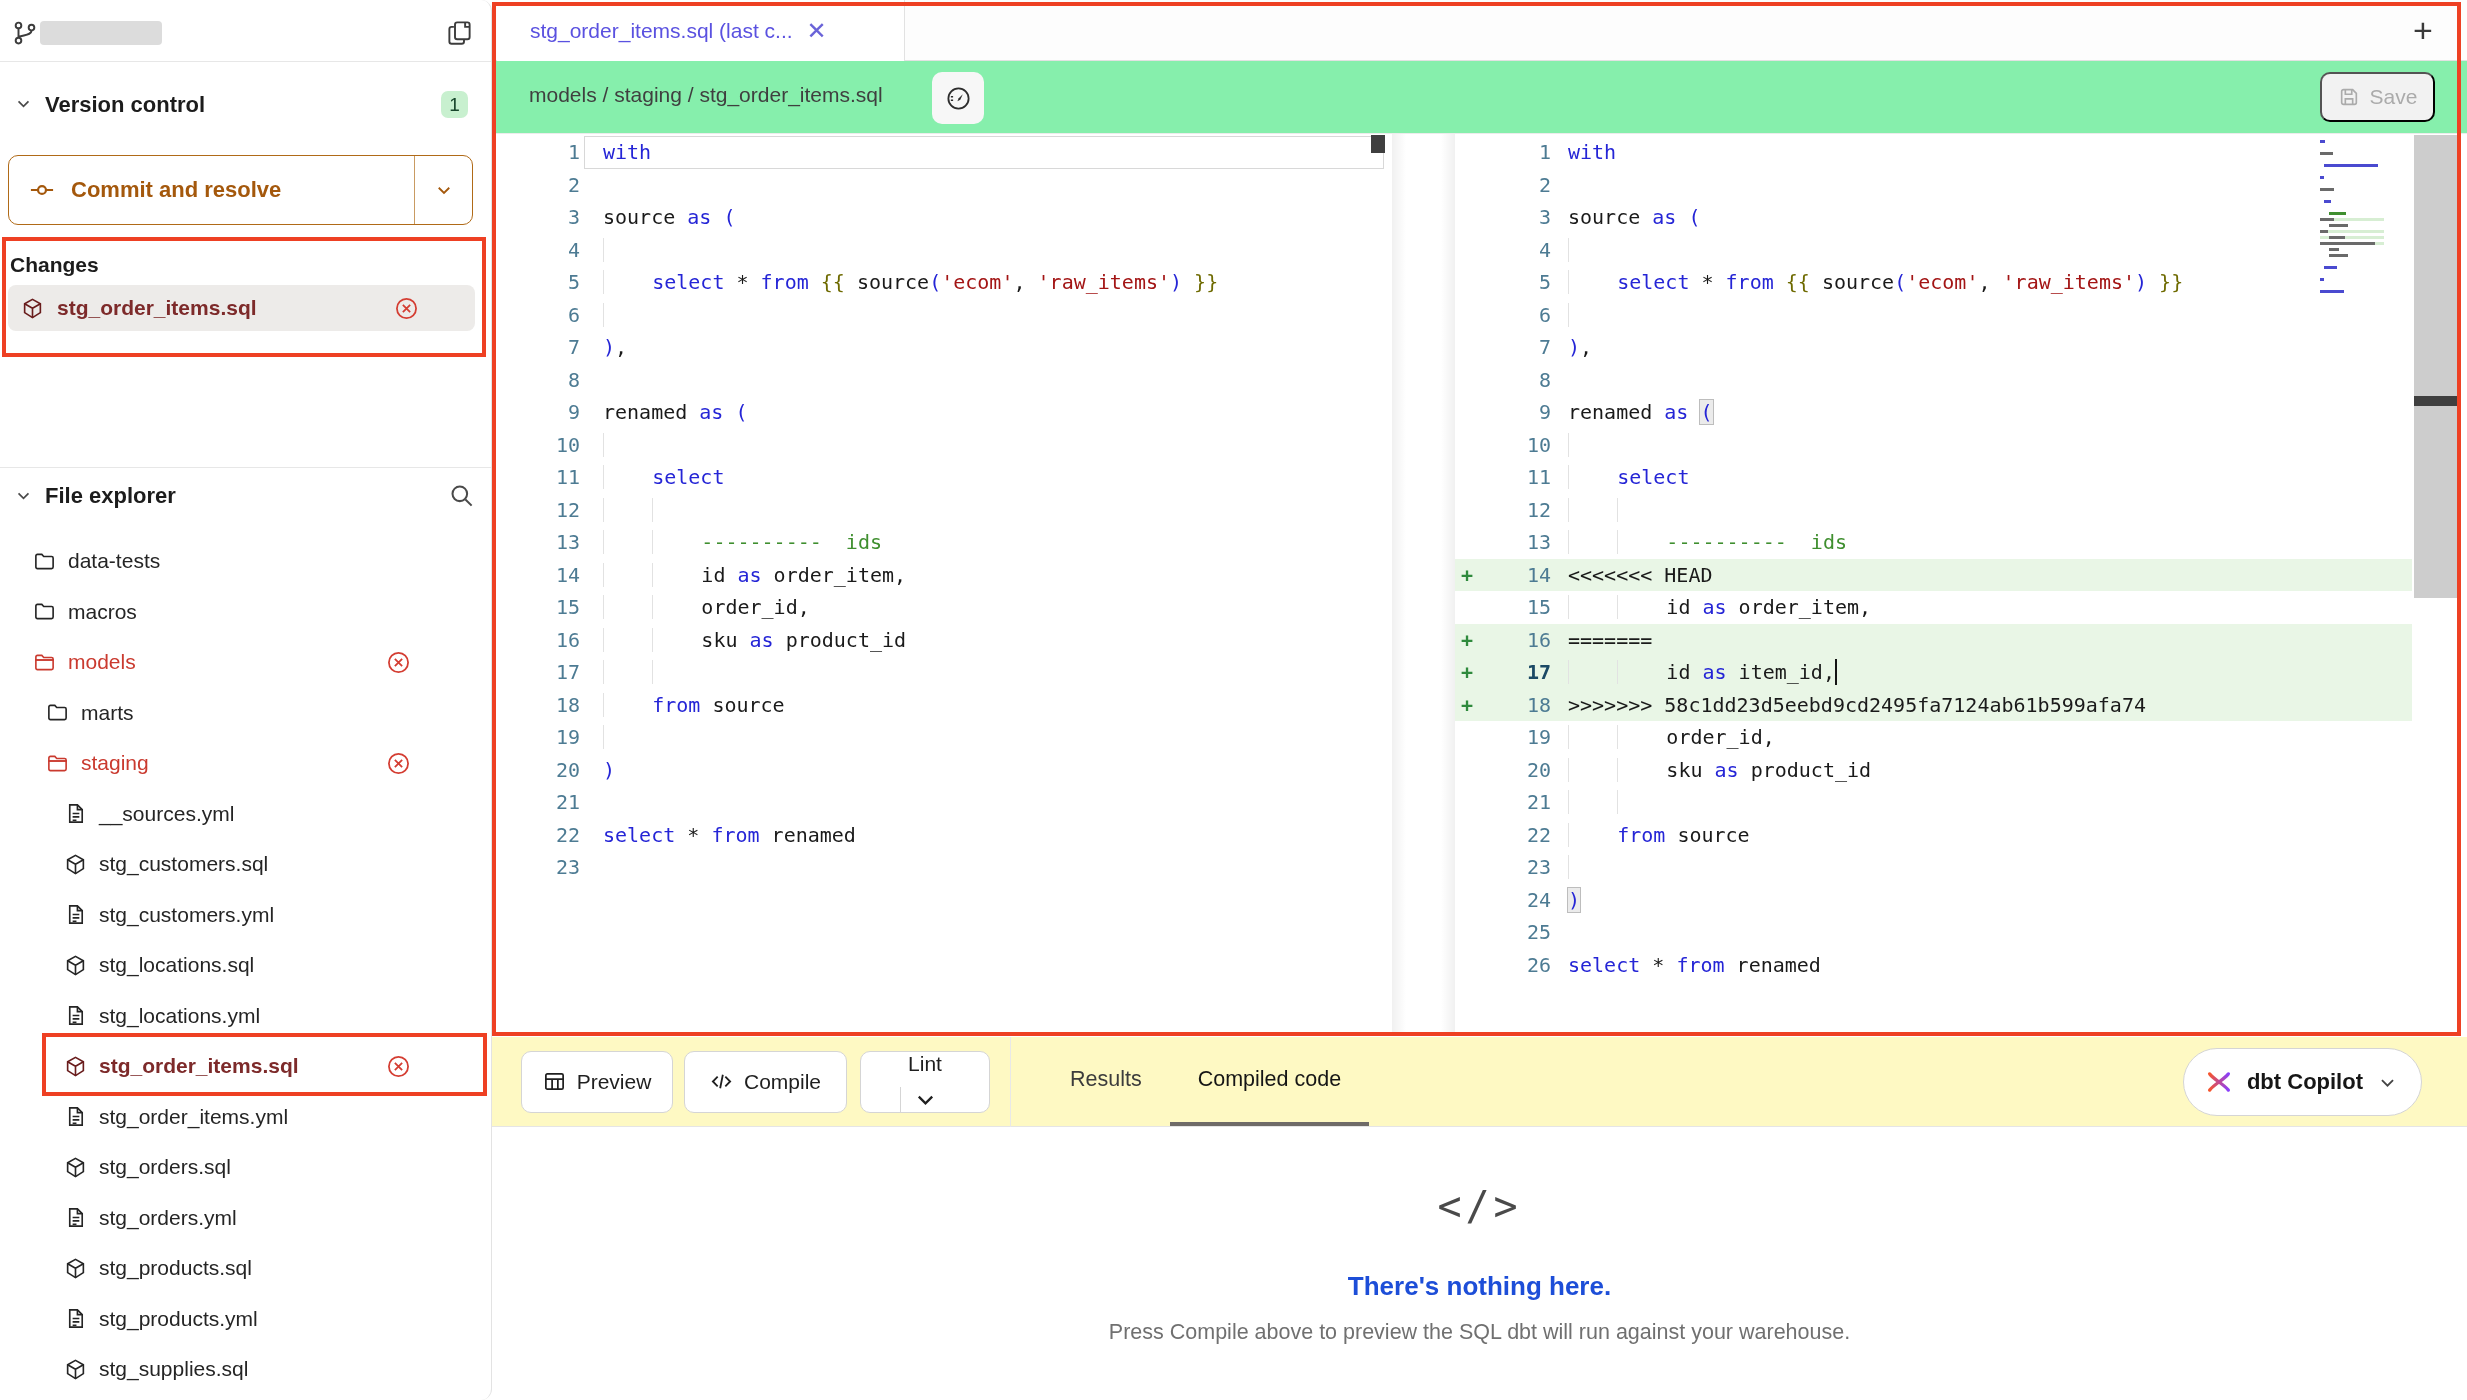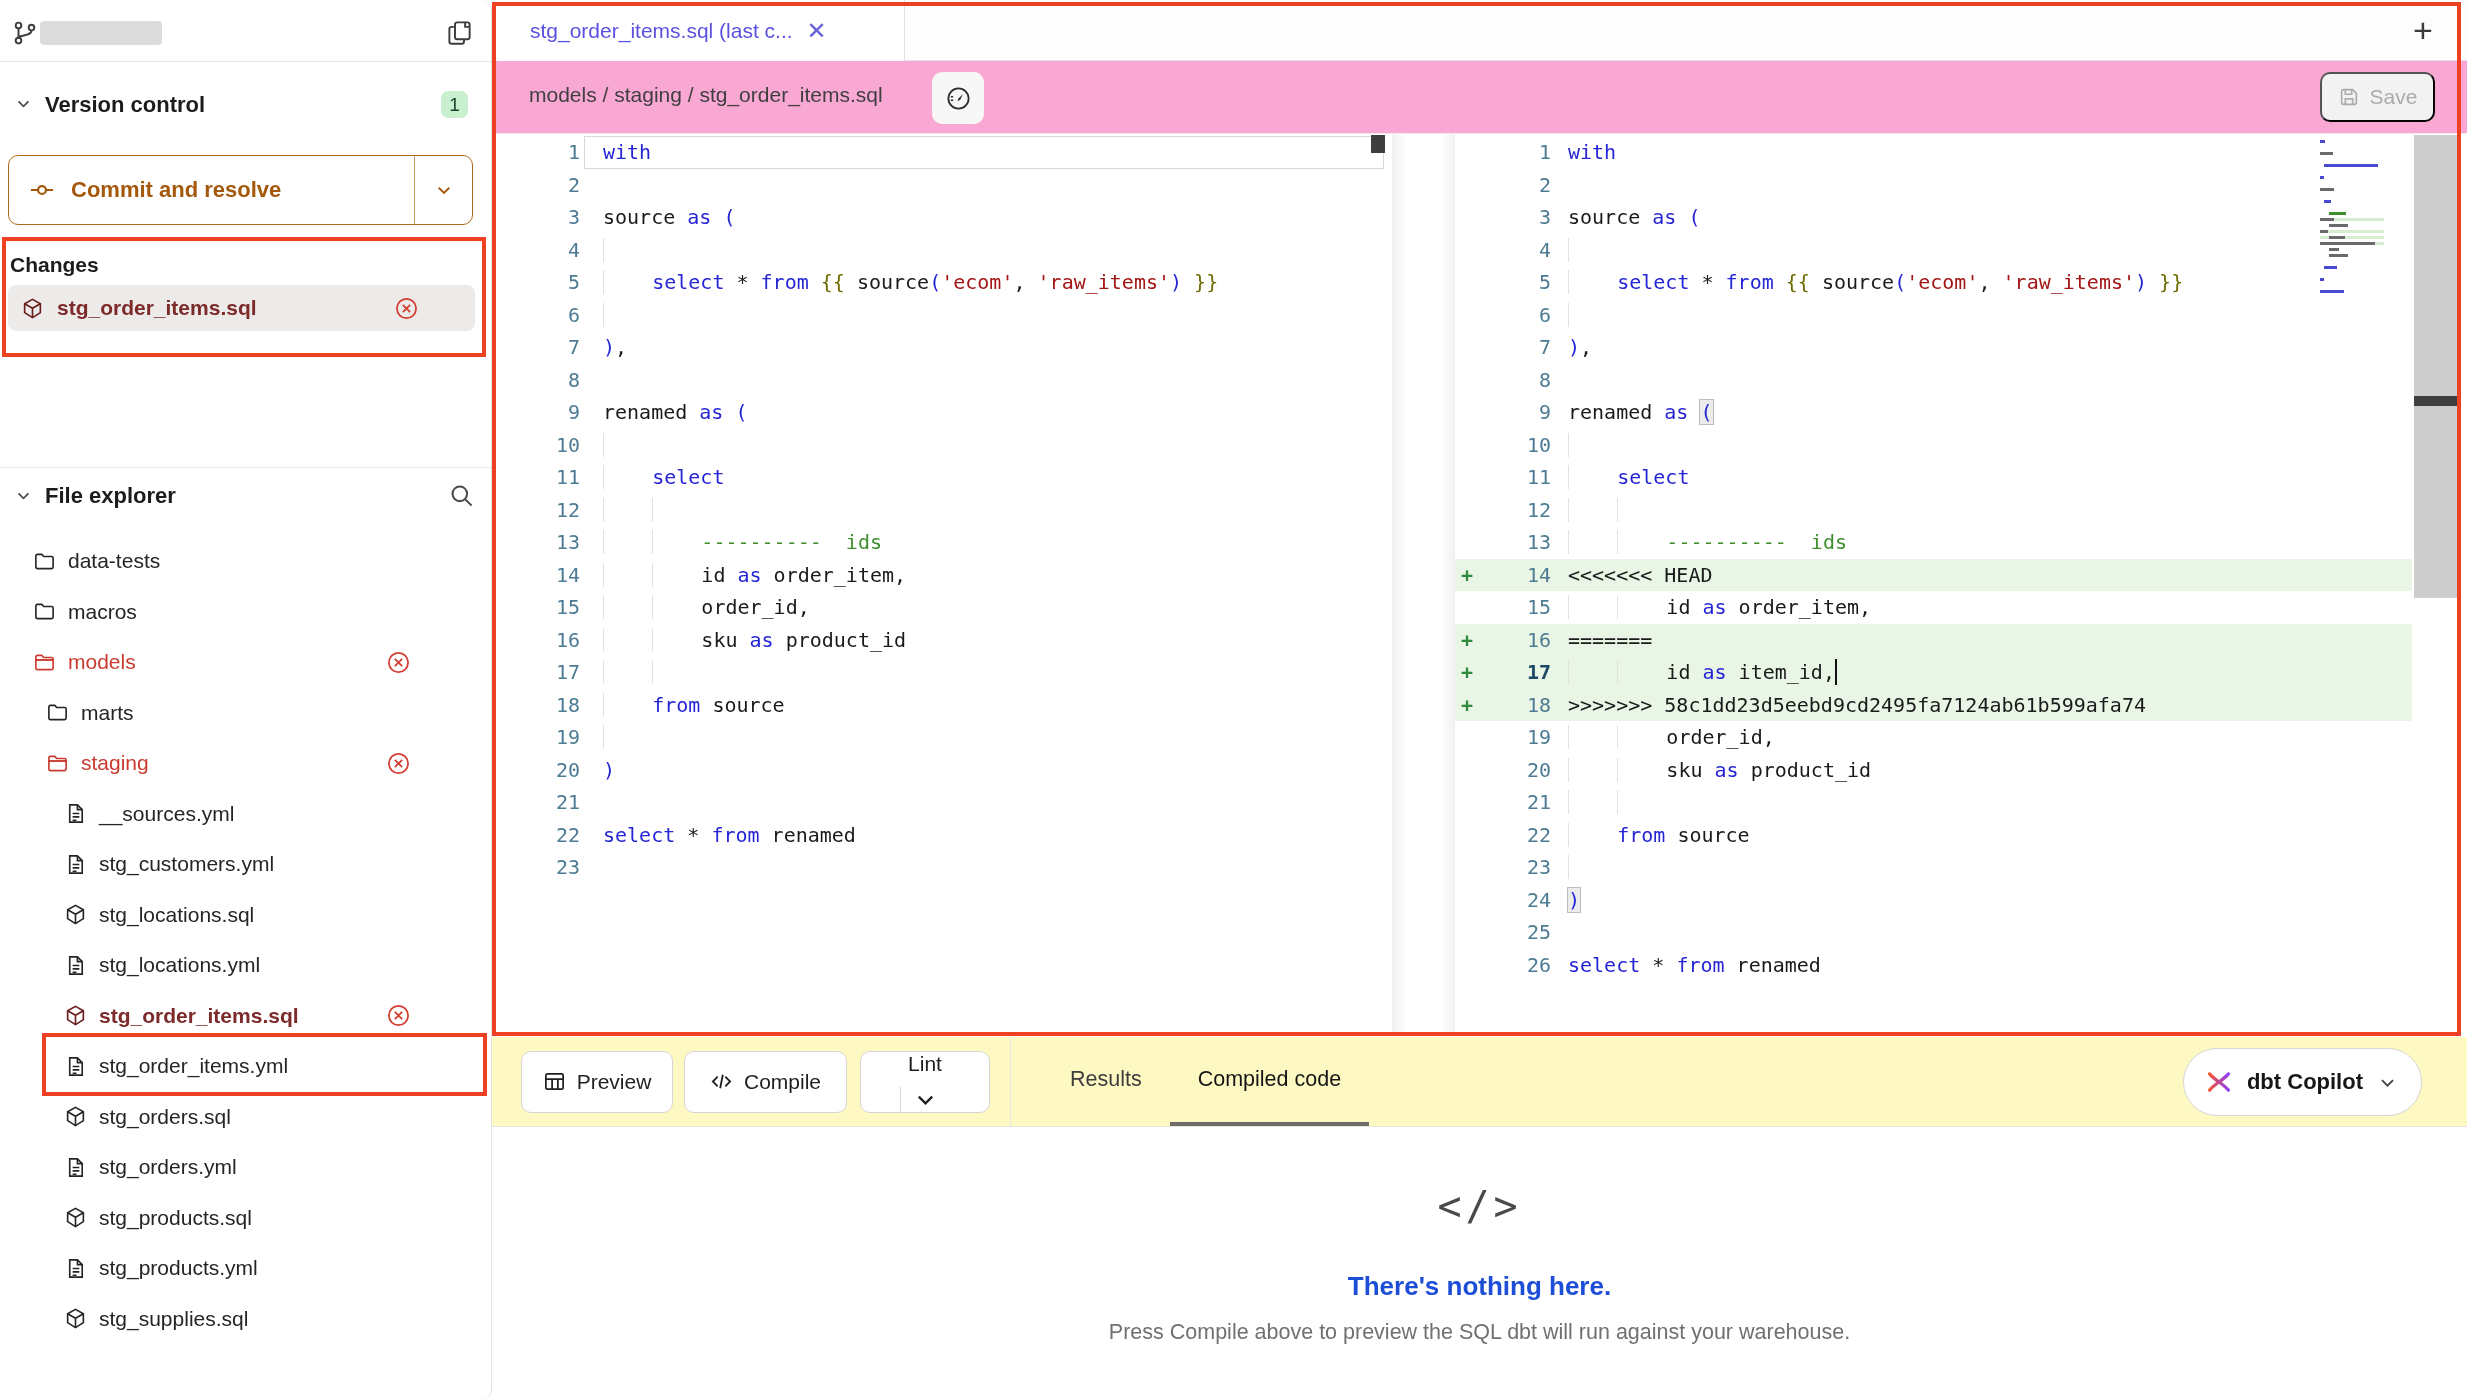--- a/index.html
+++ b/index.html
@@ -54,21 +54,21 @@
   
   .main { position:absolute; left:492px; top:0; right:0; height:1288px; }
   .tabbar { position:absolute; left:0; top:0; right:0; height:61px; background:#fdfdfd; border-bottom:1px solid #e2e2e2; }
   .tab-active { position:absolute; left:5px; top:0; width:408px; height:61px; background:#fff; border-right:1px solid #e2e2e2;
                 display:flex; align-items:center; cursor:pointer; }
   .tab-active .t { margin-left:33px; font-size:21px; color:#5a51e0; }
   .tab-active .x { margin-left:14px; font-size:24px; color:#6a63d8; line-height:1; cursor:pointer; }
   .tab-plus { position:absolute; right:28px; top:14px; width:32px; height:32px; color:#3a3a3a; font-size:34px; font-weight:300;
               display:flex; align-items:center; justify-content:center; cursor:pointer; }
 
-  .crumbbar { position:absolute; left:0; top:61px; right:0; height:73px; background:#f9a8d4; border-bottom:1px solid #ececec; }
+  .crumbbar { position:absolute; left:0; top:61px; right:0; height:73px; background:#86efac; border-bottom:1px solid #ececec; }
   .crumb { position:absolute; left:37px; top:22px; font-size:21px; color:#3f3f3f; }
   .lineage { position:absolute; left:440px; top:11px; width:52px; height:52px; background:#f7f7f7; border-radius:10px;
              display:flex; align-items:center; justify-content:center; color:#2d2d2d; cursor:pointer; }
   .savebtn { position:absolute; right:32px; top:11px; width:115px; height:50px; background:#f2f2f2; border-radius:10px;
              display:flex; align-items:center; justify-content:center; gap:10px; color:#ababab; font-size:21px; }
 
   
   .editor { position:absolute; left:0; top:134px; right:0; height:902px; background:#fff;
             font-family:"DejaVu Sans Mono", monospace; font-size:20px; }
   .pane { position:absolute; top:2px; }
@@ -273,20 +273,29 @@
             <svg viewBox="0 0 24 24" fill="none" stroke="currentColor" stroke-width="1.7">
               <path d="M6 3h8l5 5v13H6V3z"></path>
               <path d="M14 3v5h5M9 12h7M9 15.5h7M9 19h4"></path>
             </svg>
           </span>
           <span class="lb">__sources.yml</span>
         </div>
         <div class="ft-row">
           <span class="ic" style="margin-left: 64px;">
             <svg viewBox="0 0 24 24" fill="none" stroke="currentColor" stroke-width="1.7">
+              <path d="M12 2.5l8.2 4.6v9.2L12 21.5l-8.2-5.2V7.1L12 2.5z"></path>
+              <path d="M3.8 7.1L12 11.7l8.2-4.6M12 11.7v9.8"></path>
+            </svg>
+          </span>
+          <span class="lb">stg_customers.sql</span>
+        </div>
+        <div class="ft-row">
+          <span class="ic" style="margin-left: 64px;">
+            <svg viewBox="0 0 24 24" fill="none" stroke="currentColor" stroke-width="1.7">
               <path d="M6 3h8l5 5v13H6V3z"></path>
               <path d="M14 3v5h5M9 12h7M9 15.5h7M9 19h4"></path>
             </svg>
           </span>
           <span class="lb">stg_customers.yml</span>
         </div>
         <div class="ft-row">
           <span class="ic" style="margin-left: 64px;">
             <svg viewBox="0 0 24 24" fill="none" stroke="currentColor" stroke-width="1.7">
               <path d="M12 2.5l8.2 4.6v9.2L12 21.5l-8.2-5.2V7.1L12 2.5z"></path>

